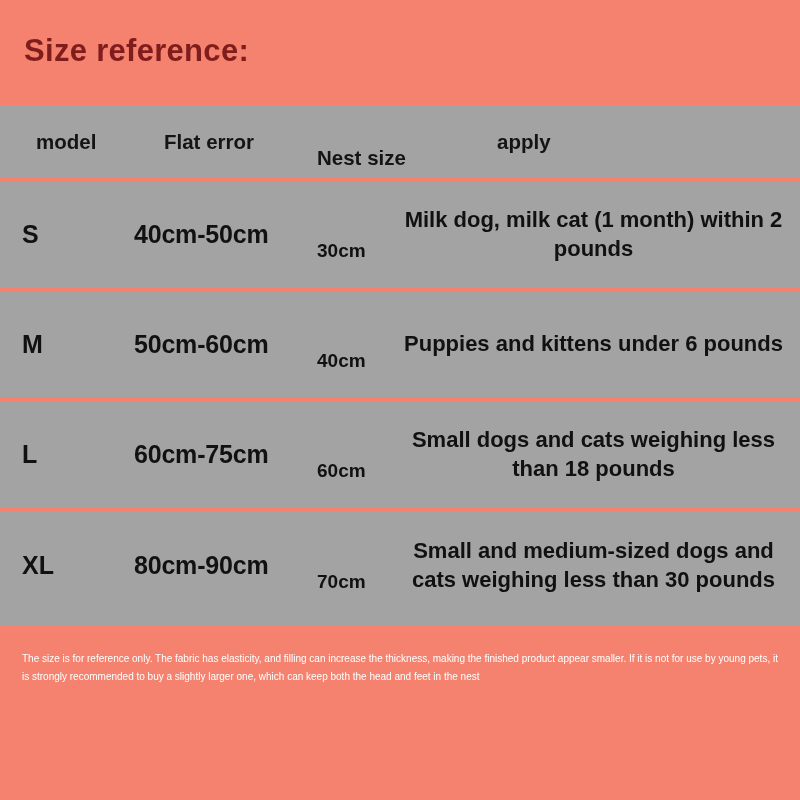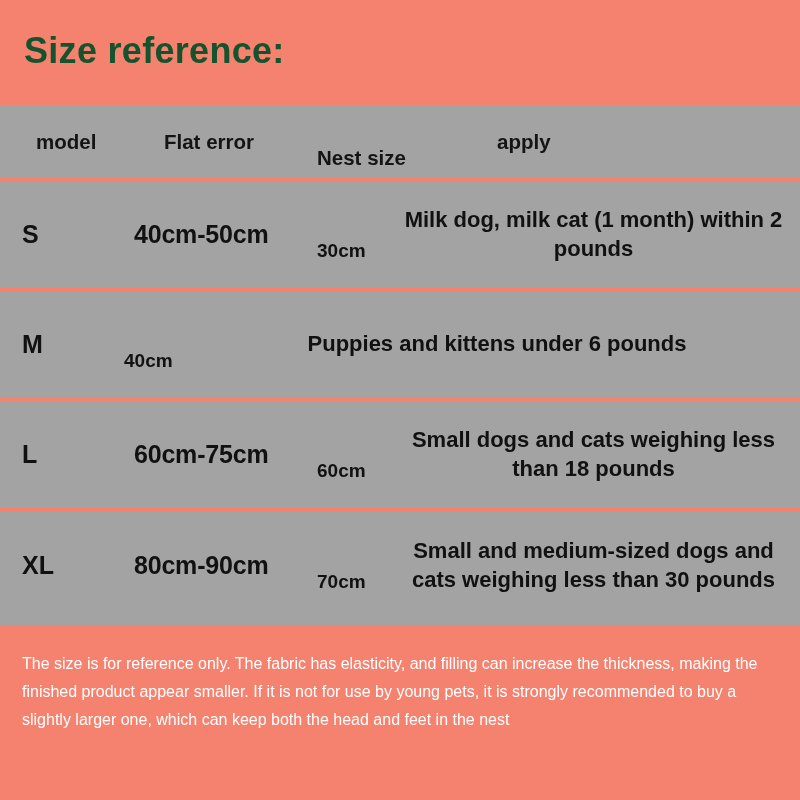--- a/index.html
+++ b/index.html
@@ -24,22 +24,22 @@
   }
   .title-bar {
     height: 102px;
     flex: 0 0 102px;
     display: flex;
     align-items: center;
     padding-left: 24px;
     box-sizing: border-box;
   }
   .title-bar .title {
-    color: #14532d;
-    font-size: 36px;
+    color: #7f1d1d;
+    font-size: 31px;
     font-weight: bold;
     letter-spacing: 0.3px;
   }
   .table {
     flex: 0 0 520px;
     background: #a3a3a3;
     display: flex;
     flex-direction: column;
     border-top: 3px solid #f5826f;
     border-bottom: 3px solid #f5826f;
@@ -108,21 +108,21 @@
   .cell.apply {
     font-size: 22px;
     text-align: center;
     line-height: 1.3;
   }
   .notes {
     flex: 1 1 auto;
     padding: 22px 22px 0 22px;
     box-sizing: border-box;
     color: #ffffff;
-    font-size: 16px;
+    font-size: 10px;
     line-height: 1.75;
   }
   .notes p {
     margin: 0;
   }
   .notes .note-main {
     margin-bottom: 6px;
   }
 </style>
 </head>
@@ -145,20 +145,21 @@
 
     <div class="row data">
       <div class="c-model cell model">S</div>
       <div class="c-flat cell size">40cm-50cm</div>
       <div class="c-nest cell nest">30cm</div>
       <div class="c-apply cell apply">Milk dog, milk cat (1 month) within 2 pounds</div>
     </div>
 
     <div class="row data">
       <div class="c-model cell model">M</div>
+      <div class="c-flat cell size">50cm-60cm</div>
       <div class="c-nest cell nest">40cm</div>
       <div class="c-apply cell apply">Puppies and kittens under 6 pounds</div>
     </div>
 
     <div class="row data">
       <div class="c-model cell model">L</div>
       <div class="c-flat cell size">60cm-75cm</div>
       <div class="c-nest cell nest">60cm</div>
       <div class="c-apply cell apply">Small dogs and cats weighing less than 18 pounds</div>
     </div>

